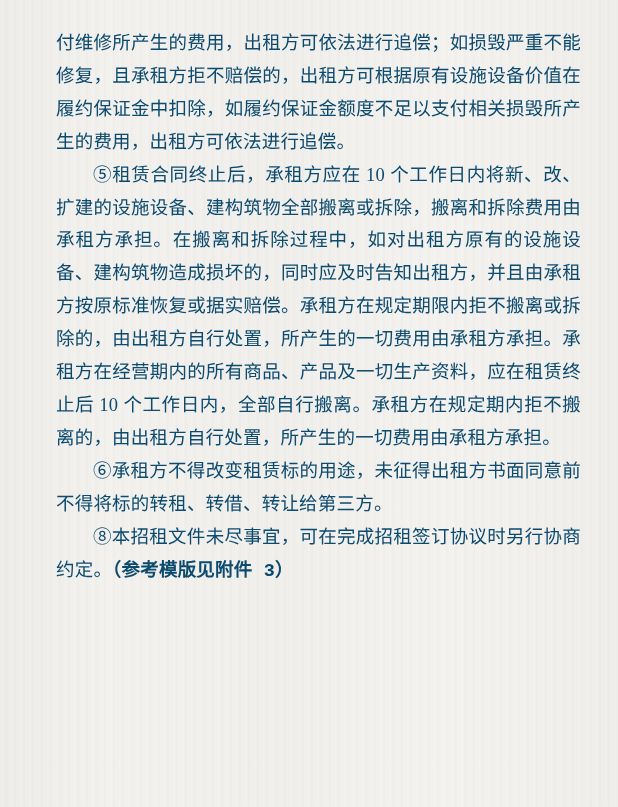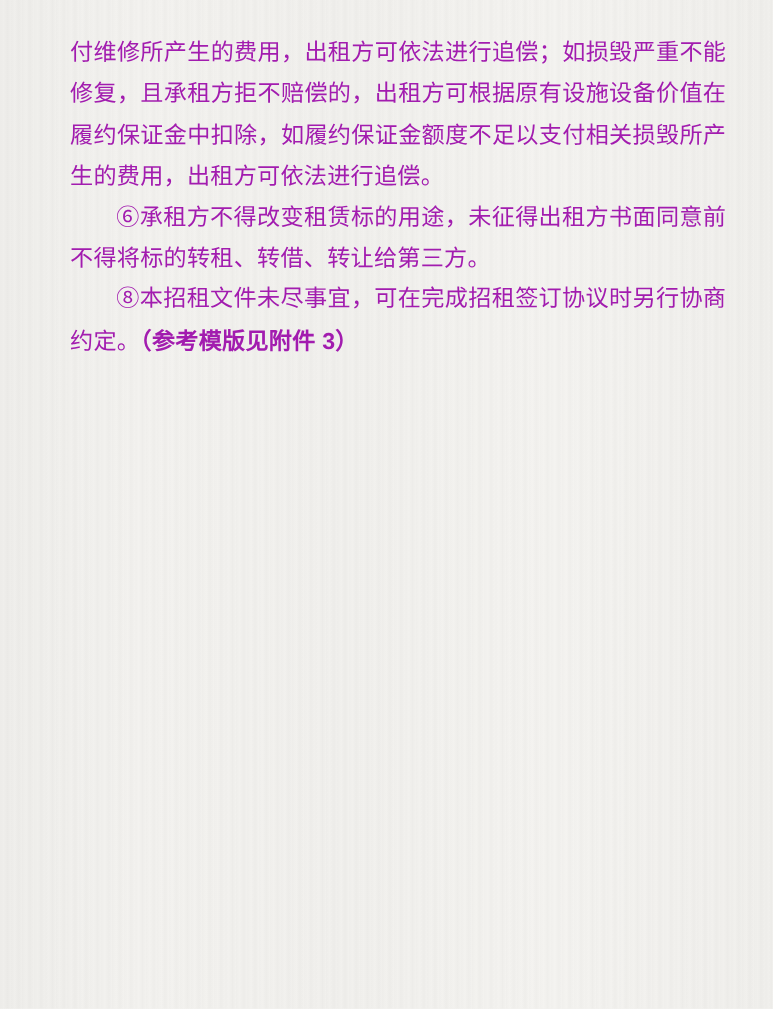--- a/index.html
+++ b/index.html
@@ -48,30 +48,31 @@
     text-justify: inter-ideograph;
     text-indent: 2em;
     letter-spacing: 0.2px;
     word-break: break-all;
   }
   .para.no-indent {
     text-indent: 0;
   }
   .bold-note {
     font-weight: 700;
-    font-family: Liberation Sans, sans-serif;
+    font-family: Liberation Mono, monospace;
   }
 </style>
 </head>
 <body style="background: rgb(242, 241, 238);">
 
 <div class="scan-bg"></div>
 
-<div class="page" style="color: #a21caf;">
+<div class="page" style="color: #0c4a6e;">
   <p class="para no-indent">付维修所产生的费用，出租方可依法进行追偿；如损毁严重不能修复，且承租方拒不赔偿的，出租方可根据原有设施设备价值在履约保证金中扣除，如履约保证金额度不足以支付相关损毁所产生的费用，出租方可依法进行追偿。</p>
 
 
+  <p class="para">⑤租赁合同终止后，承租方应在 10 个工作日内将新、改、扩建的设施设备、建构筑物全部搬离或拆除，搬离和拆除费用由承租方承担。在搬离和拆除过程中，如对出租方原有的设施设备、建构筑物造成损坏的，同时应及时告知出租方，并且由承租方按原标准恢复或据实赔偿。承租方在规定期限内拒不搬离或拆除的，由出租方自行处置，所产生的一切费用由承租方承担。承租方在经营期内的所有商品、产品及一切生产资料，应在租赁终止后 10 个工作日内，全部自行搬离。承租方在规定期内拒不搬离的，由出租方自行处置，所产生的一切费用由承租方承担。</p>
 
   <p class="para">⑥承租方不得改变租赁标的用途，未征得出租方书面同意前不得将标的转租、转借、转让给第三方。</p>
 
 
   <p class="para"><span>⑧本招租文件未尽事宜，可在完成招租签订协议时另行协商约定。</span><span class="bold-note">（参考模版见附件 3）</span></p>
 </div>
 
 </body></html>

